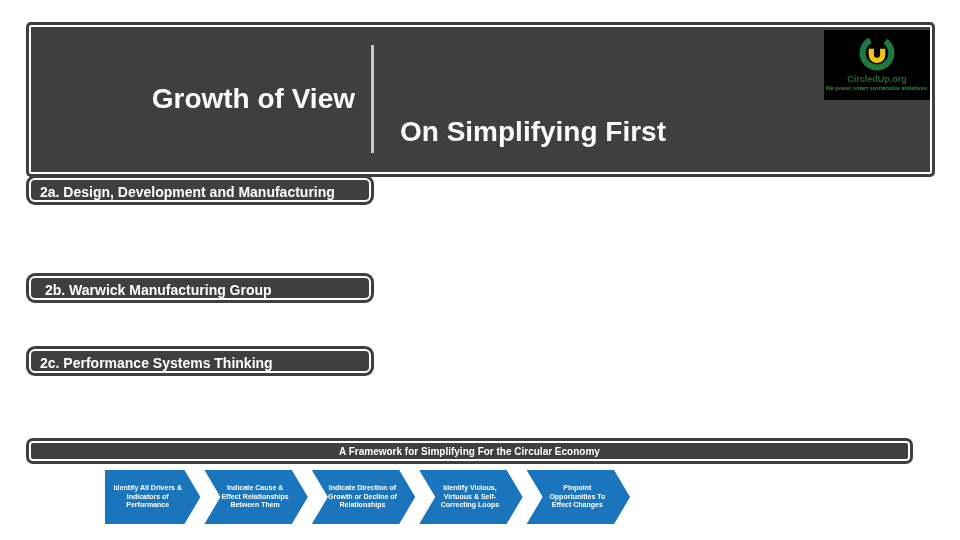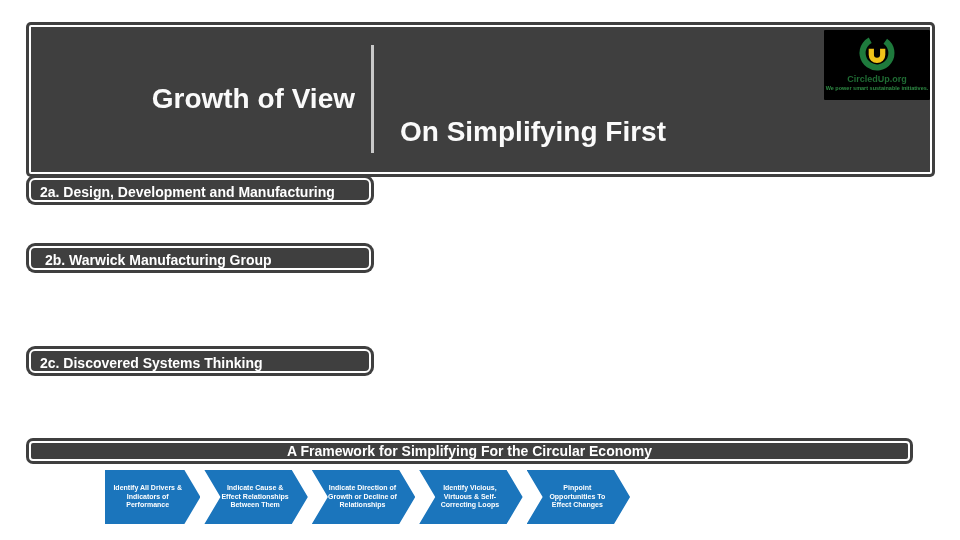--- a/index.html
+++ b/index.html
@@ -51,27 +51,27 @@
   
   .bullet-bar{
     left:29px;width:342px;height:24px;
     border-radius:6px;
     color:#FFFFFF;font-size:14px;font-weight:bold;
     display:flex;align-items:flex-end;
     padding-left:9px;
     z-index:3;
   }
   .bullet-a{top:178px;}
-  .bullet-b{top:246px;padding-left:14px;}
+  .bullet-b{top:276px;padding-left:14px;}
   .bullet-c{top:349px;}
   
   .framework-bar{
     left:29px;top:441px;width:881px;height:20px;
     border-radius:4px;
-    color:#FFFFFF;font-size:14px;font-weight:bold;
+    color:#FFFFFF;font-size:10px;font-weight:bold;
     display:flex;align-items:center;justify-content:center;
     z-index:3;
   }
   
   .chevron-row{
     left:105px;top:470px;width:525px;height:54px;
     display:flex;gap:4px;
   }
   .chevron{
     flex:1 1 0;
@@ -107,21 +107,21 @@
   <div class="logo-tagline">We power smart sustainable initiatives.</div>
 </div>
 
 <div class="abs panel bullet-bar bullet-a">
   <span>2a. Design, Development and Manufacturing</span>
 </div>
 <div class="abs panel bullet-bar bullet-b">
   <span>2b. Warwick Manufacturing Group</span>
 </div>
 <div class="abs panel bullet-bar bullet-c">
-  <span>2c. Discovered Systems Thinking</span>
+  <span>2c. Performance Systems Thinking</span>
 </div>
 
 <div class="abs panel framework-bar">
   <span>A Framework for Simplifying For the Circular Economy</span>
 </div>
 
 <div class="abs chevron-row">
   <div class="chevron first">
     <span>Identify All Drivers &amp; Indicators of Performance</span>
   </div>

